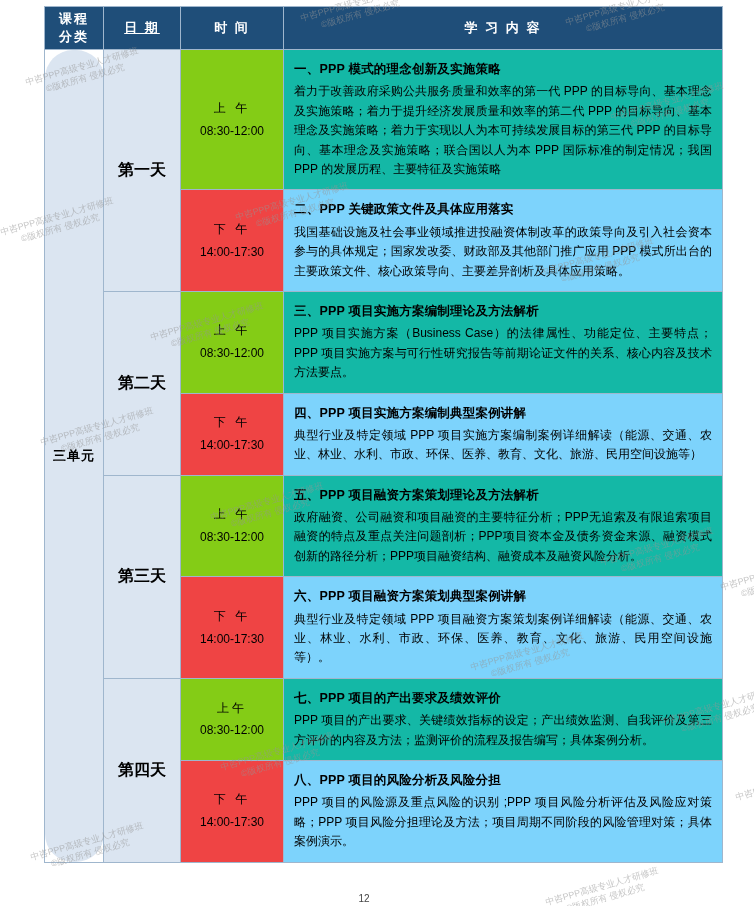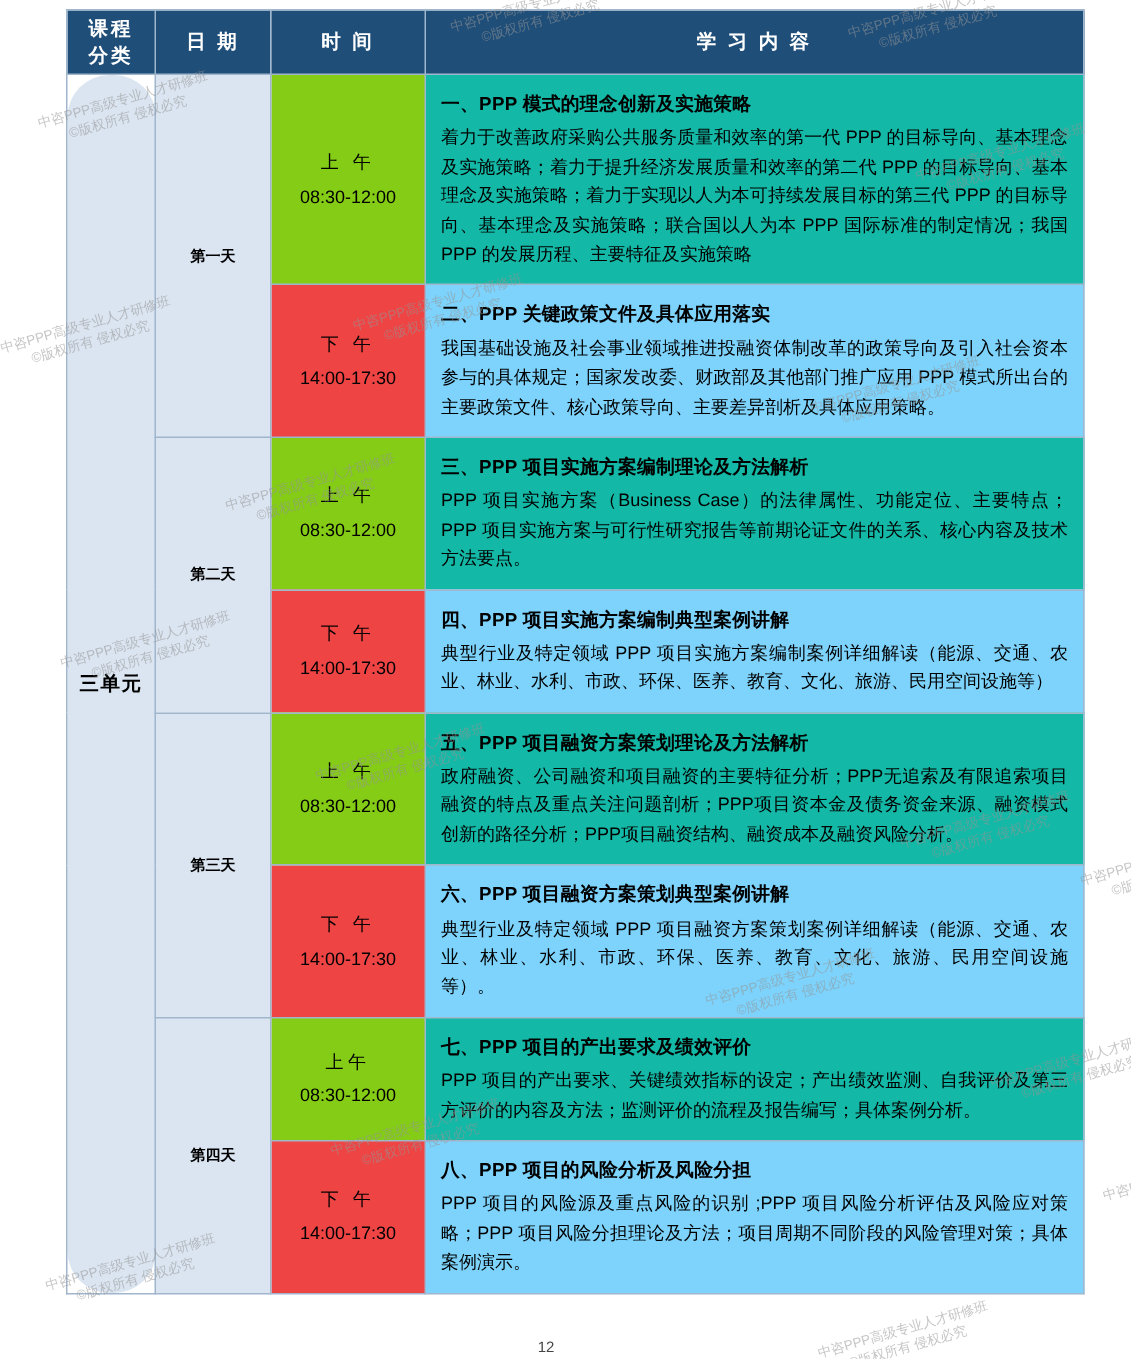--- a/index.html
+++ b/index.html
@@ -56,39 +56,39 @@
     background: #1f4e79;
     color: #ffffff;
     font-size: 13px;
     font-weight: bold;
     height: 40px;
     text-align: center;
     letter-spacing: 2px;
     border: 1px solid #1f4e79;
   }
   th.h-unit { width: 56px; }
-  th.h-day  { width: 74px; }
+  th.h-day  { width: 74px; text-decoration: underline; }
   th.h-time { width: 100px; }
   th.h-body { width: 436px; }
   .hdr2 { display: block; }
 
   td.unit-cell {
     background: #dbe5f1;
     text-align: center;
     font-size: 13px;
     font-weight: bold;
     color: #000;
     width: 56px;
     letter-spacing: 1px;
     border-radius: 28px;
   }
   td.day-cell {
     background: #dbe5f1;
     text-align: center;
-    font-size: 10px;
+    font-size: 16px;
     font-weight: bold;
     color: #000;
     width: 74px;
   }
   td.time-cell {
     background: #84cc16;
     text-align: center;
     font-size: 12px;
     color: #000;
     width: 100px;

